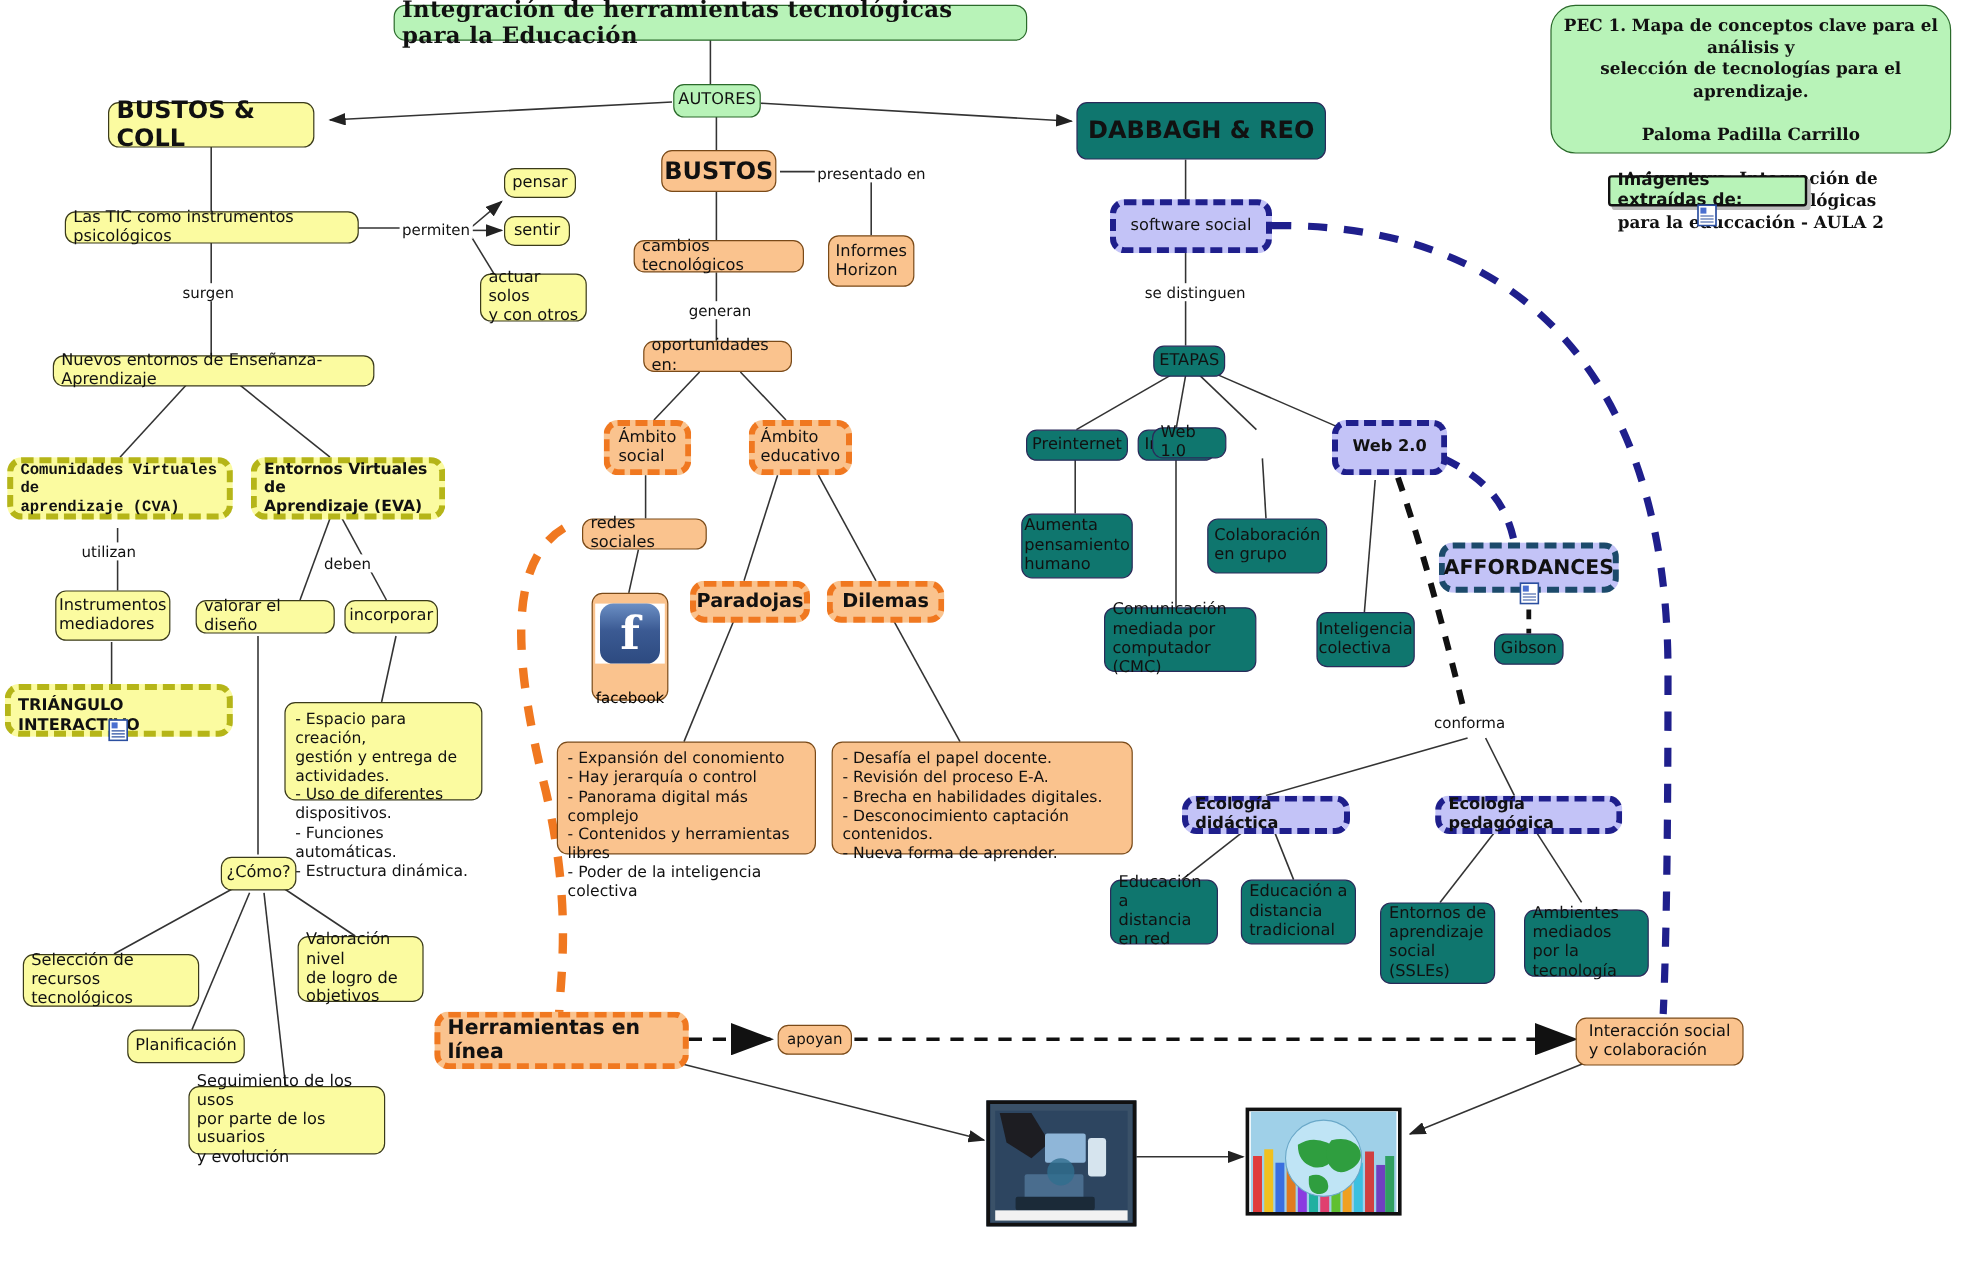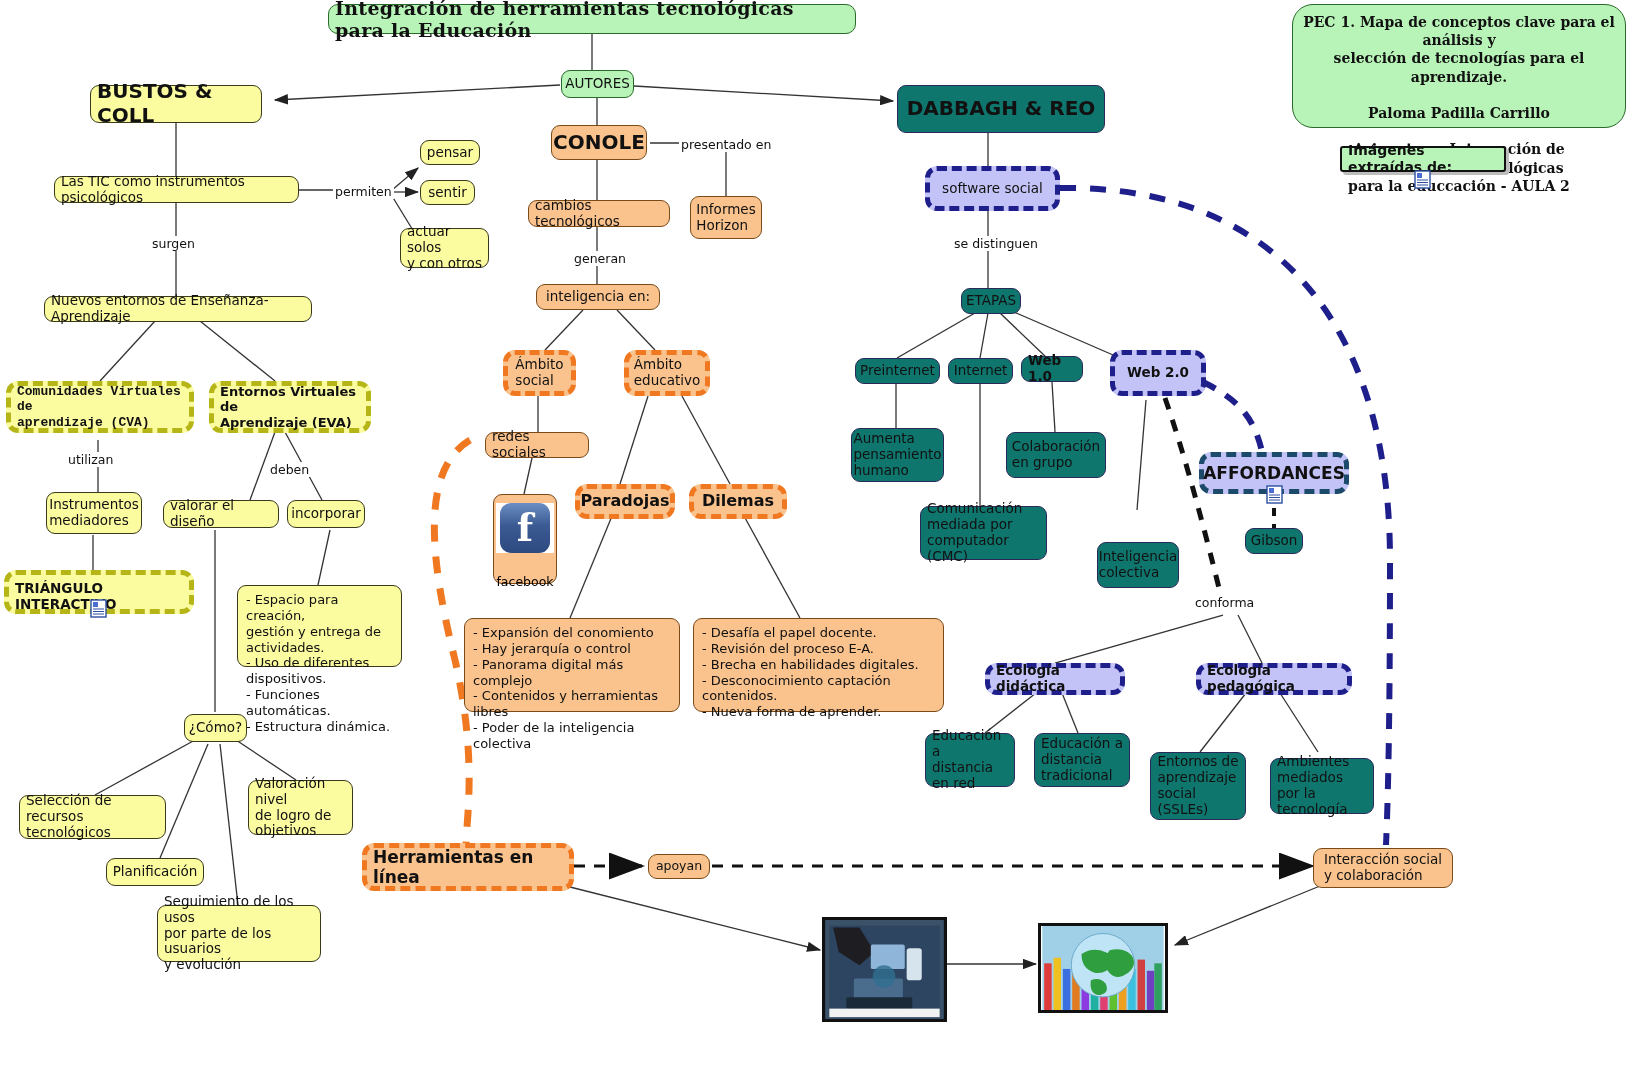--- a/index.html
+++ b/index.html
@@ -213,28 +213,28 @@
   <div class="node yel" style="left:19px;top:795px;width:147px;height:44px;white-space:pre-line;">Selección de recursos
 tecnológicos</div>
   <div class="node yel" style="left:106px;top:858px;width:98px;height:28px;">Planificación</div>
   <div class="node yel" style="left:157px;top:905px;width:164px;height:57px;white-space:pre-line;">Seguimiento de los usos
 por parte de los usuarios
 y evolución</div>
   <div class="node yel" style="left:248px;top:780px;width:105px;height:55px;white-space:pre-line;">Valoración nivel
 de logro de
 objetivos</div>
 
-  <div class="node ora big" style="left:551px;top:125px;width:96px;height:35px;">CONOLE</div>
+  <div class="node ora big" style="left:551px;top:125px;width:96px;height:35px;">BUSTOS</div>
   <div class="lbl" style="left:679px;top:137px;">presentado en</div>
   <div class="node ora" style="left:690px;top:196px;width:72px;height:43px;white-space:pre-line;">Informes
 Horizon</div>
 
   <div class="node ora" style="left:528px;top:200px;width:142px;height:27px;">cambios tecnológicos</div>
   <div class="lbl" style="left:572px;top:251px;">generan</div>
-  <div class="node ora" style="left:536px;top:284px;width:124px;height:26px;">inteligencia en:</div>
+  <div class="node ora" style="left:536px;top:284px;width:124px;height:26px;">oportunidades en:</div>
 
   <div class="node ora-d" style="left:503px;top:350px;width:73px;height:46px;white-space:pre-line;font-weight:normal;">Ámbito
 social</div>
   <div class="node ora-d" style="left:624px;top:350px;width:86px;height:46px;white-space:pre-line;font-weight:normal;">Ámbito
 educativo</div>
 
   <div class="node ora" style="left:485px;top:432px;width:104px;height:26px;">redes sociales</div>
 
   <div class="fbtile" style="left:493px;top:494px;width:64px;height:90px;">
     <div class="fbimg">
@@ -260,32 +260,32 @@
   <div class="node blu big" style="left:897px;top:85px;width:208px;height:48px;">DABBAGH &amp; REO</div>
 
   <div class="node blu-d" style="left:925px;top:166px;width:135px;height:45px;font-weight:normal;">software social</div>
 
   <div class="lbl" style="left:952px;top:236px;">se distinguen</div>
 
   <div class="node blu" style="left:961px;top:288px;width:60px;height:26px;">ETAPAS</div>
 
   <div class="node blu" style="left:855px;top:358px;width:85px;height:26px;">Preinternet</div>
   <div class="node blu" style="left:948px;top:358px;width:65px;height:26px;">Internet</div>
-  <div class="node blu" style="left:1021px;top:356px;width:62px;height:26px;font-weight:bold;">Web 1.0</div>
+  <div class="node blu" style="left:960px;top:356px;width:62px;height:26px;">Web 1.0</div>
   <div class="node blu-d" style="left:1110px;top:350px;width:96px;height:46px;">Web 2.0</div>
 
   <div class="node blu" style="left:851px;top:428px;width:93px;height:54px;white-space:pre-line;">Aumenta
 pensamiento
 humano</div>
   <div class="node blu" style="left:920px;top:506px;width:127px;height:54px;white-space:pre-line;">Comunicación
 mediada por
 computador (CMC)</div>
   <div class="node blu" style="left:1006px;top:432px;width:100px;height:46px;white-space:pre-line;">Colaboración
 en grupo</div>
-  <div class="node blu" style="left:1097px;top:510px;width:82px;height:46px;white-space:pre-line;margin-top:32px;">Inteligencia
+  <div class="node blu" style="left:1097px;top:510px;width:82px;height:46px;white-space:pre-line;">Inteligencia
 colectiva</div>
 
   <div class="node blu-d" style="left:1199px;top:452px;width:150px;height:42px;font-size:17px;
               border-color:#1c4a6b;align-items:flex-start;padding-top:6px;">AFFORDANCES</div>
   <span class="iconwrap" style="left:1266px;top:484px;">
     <svg class="docicon" viewBox="0 0 17 19">
         <rect x="1" y="1" width="15" height="17" fill="#fff" stroke="#2b4fa0" stroke-width="1.4"></rect>
         <rect x="3" y="3" width="5" height="5" fill="#4a6fd0"></rect>
         <line x1="3" y1="10" x2="14" y2="10" stroke="#2b4fa0"></line>
         <line x1="3" y1="12.5" x2="14" y2="12.5" stroke="#2b4fa0"></line>

